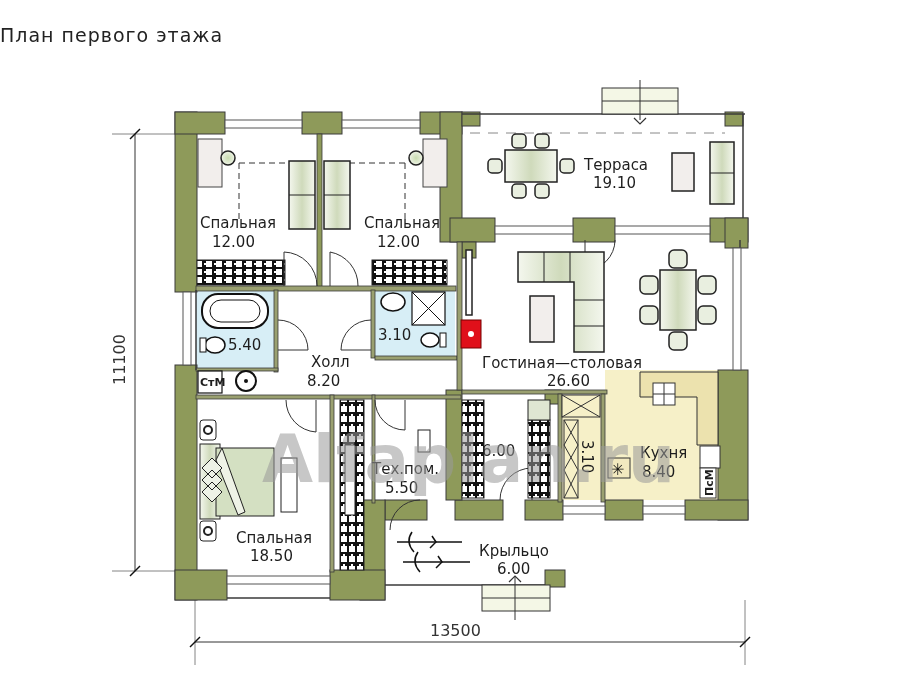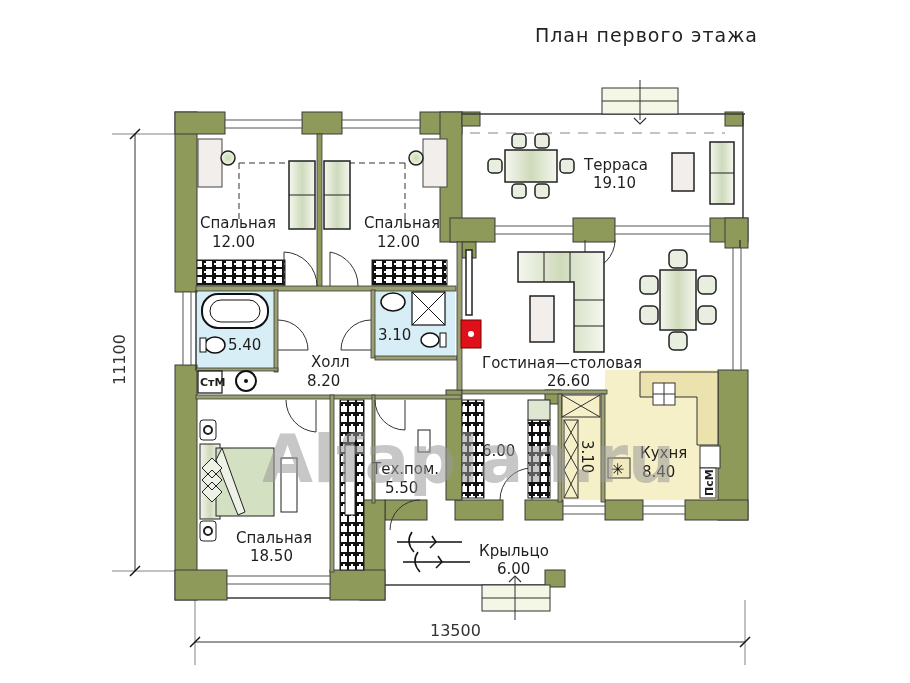--- a/index.html
+++ b/index.html
@@ -1,17 +1,17 @@
 <!DOCTYPE html>
 <html><head>
 <meta charset="utf-8">
 <style>
   html, body { margin:0; padding:0; background:#ffffff; }
   body { width:910px; height:683px; position:relative; overflow:hidden; font-family:"DejaVu Sans", sans-serif; }
-  .title { position:absolute; left:0; top:24px; width:758px; text-align:right; font-size:19px; color:#222; letter-spacing:1px; }
+  .title { position:absolute; left:0; top:24px; width:758px; text-align:left; font-size:19px; color:#222; letter-spacing:1px; }
   svg { position:absolute; left:0; top:0; }
   .lbl { font-family:"DejaVu Sans", sans-serif; fill:#1e1e1e; font-size:15px; }
   .lbl-sm { font-family:"DejaVu Sans", sans-serif; fill:#1e1e1e; font-size:11px; font-weight:bold; }
   .dim { font-family:"DejaVu Sans", sans-serif; fill:#333; font-size:16px; }
   .wm { font-family:"DejaVu Sans", sans-serif; font-weight:bold; font-size:66px; fill:#9a9a9a; opacity:0.55; }
 </style>
 </head>
 <body>
 
 <div class="title">План первого этажа</div>

